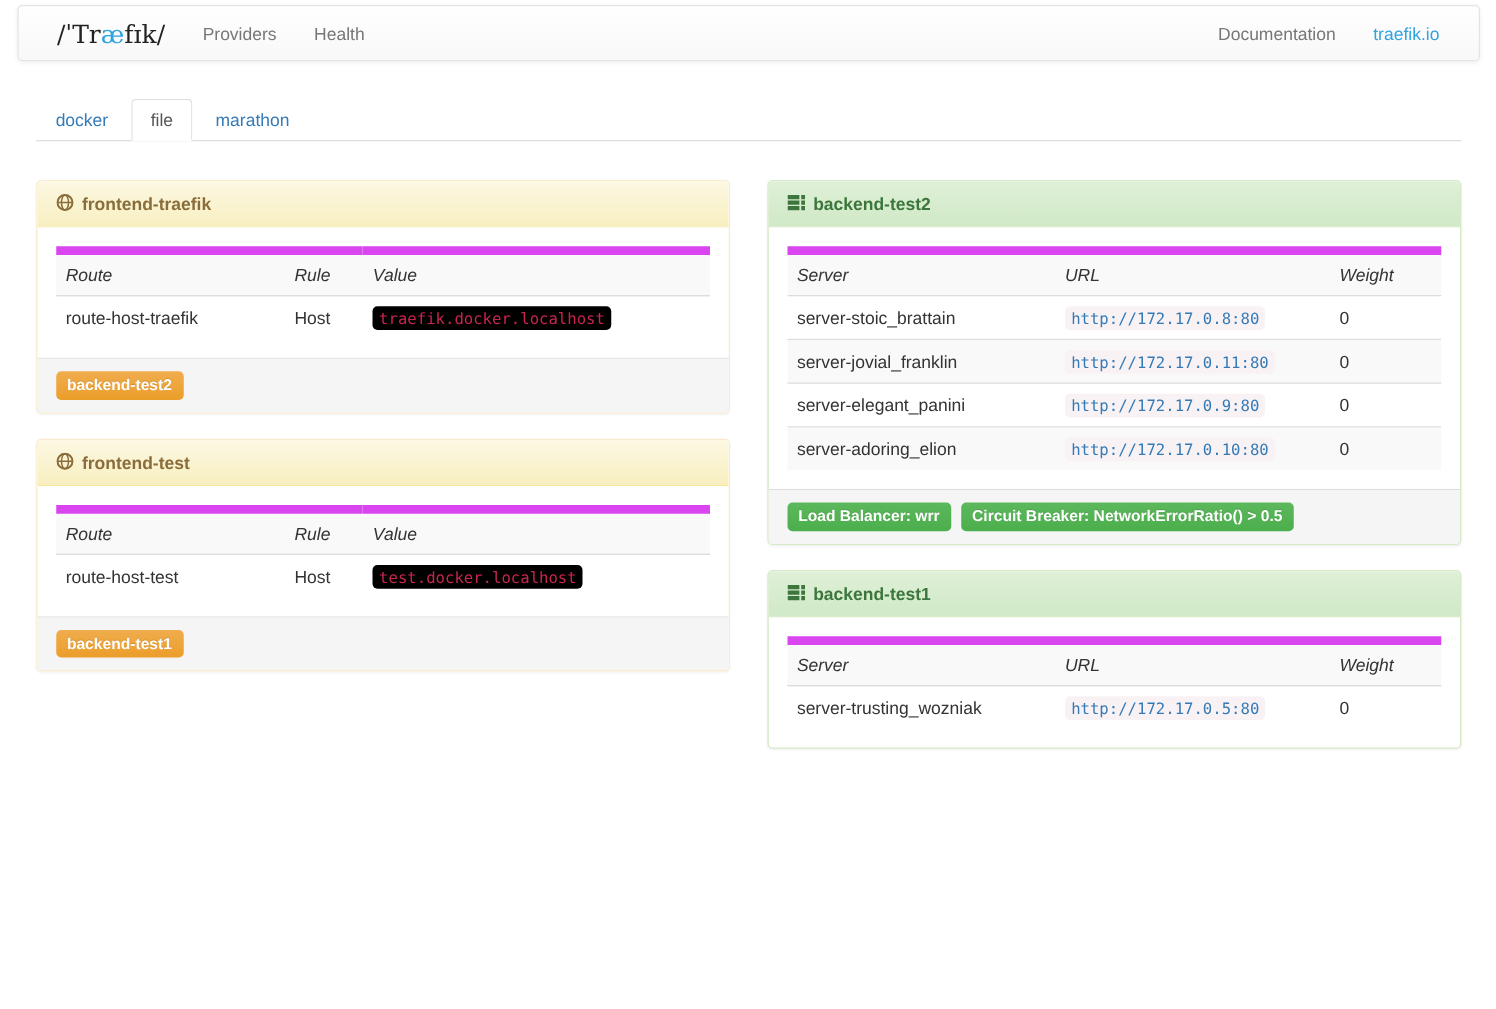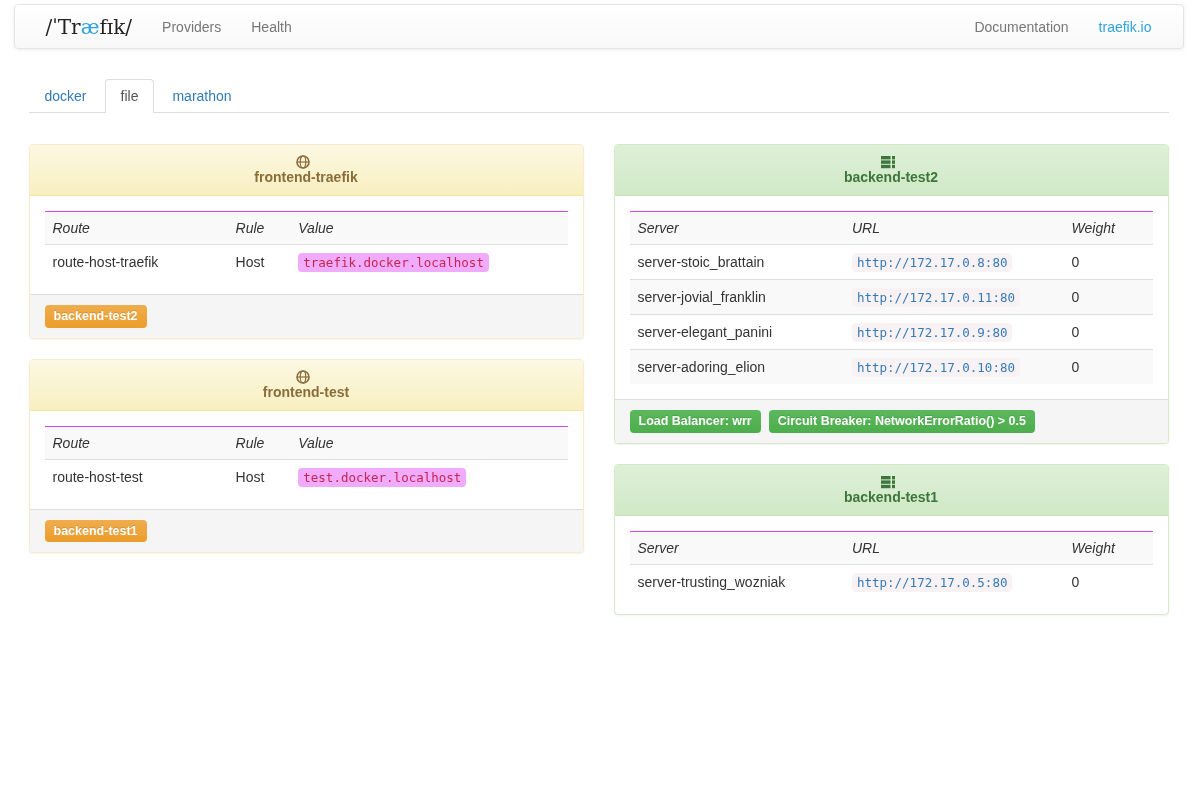--- a/index.html
+++ b/index.html
@@ -79,22 +79,21 @@
     margin-bottom: 20px;
     box-shadow: 0 1px 2px rgba(0,0,0,.05);
     background: #fff;
   }
   .panel-heading {
     padding: 10px 15px;
     font-weight: bold;
     font-size: 14px;
     border-radius: 3px 3px 0 0;
     display: flex;
-    align-items: center;
-    flex-direction: column;
+    align-items: flex-start;
   }
   .panel-heading .hicon { margin-right: 7px; display: inline-flex; }
   .panel-warning { border: 1px solid #faebcc; }
   .panel-warning .panel-heading {
     color: #8a6d3b;
     background: linear-gradient(to bottom, #fcf8e3 0%, #f8efc0 100%);
     border-bottom: 1px solid #f5e79e;
   }
   .panel-success { border: 1px solid #d6e9c6; }
   .panel-success .panel-heading {
@@ -104,21 +103,21 @@
   }
   .panel-body { padding: 15px; }
   .panel-footer {
     padding: 10px 15px;
     background: #f5f5f5;
     border-top: 1px solid #ddd;
     border-radius: 0 0 3px 3px;
   }
 
   
-  table.tbl { width: 100%; border-collapse: collapse; border-top: 1px solid #d946ef; }
+  table.tbl { width: 100%; border-collapse: collapse; border-top: 7px solid #d946ef; }
   .tbl th {
     font-style: italic;
     font-weight: normal;
     text-align: left;
     padding: 8px;
     background: #f9f9f9;
     border-bottom: 1px solid #ddd;
   }
   .tbl td { padding: 9px 8px; border-top: 1px solid #ddd; }
   .tbl tbody tr:first-child td { border-top: none; }
@@ -127,21 +126,21 @@
   .tbl-frontend th:nth-child(2), .tbl-frontend td:nth-child(2) { width: 12%; }
   .tbl-backend  th:nth-child(1), .tbl-backend  td:nth-child(1) { width: 41%; }
   .tbl-backend  th:nth-child(2), .tbl-backend  td:nth-child(2) { width: 42%; }
 
   
   code.chip {
     font-family: "DejaVu Sans Mono", "Liberation Mono", monospace;
     font-size: 12.5px;
     padding: 2px 5px;
     border-radius: 4px;
-    background: #f0abfc;
+    background: #000000;
     white-space: nowrap;
   }
   code.chip.pink { color: #c7254e; }
   a.url-link { text-decoration: none; }
   a.url-link code.chip { color: #337ab7; background: #f9f2f4; }
 
   
   .label {
     display: inline-block;
     padding: 5px 9px;

